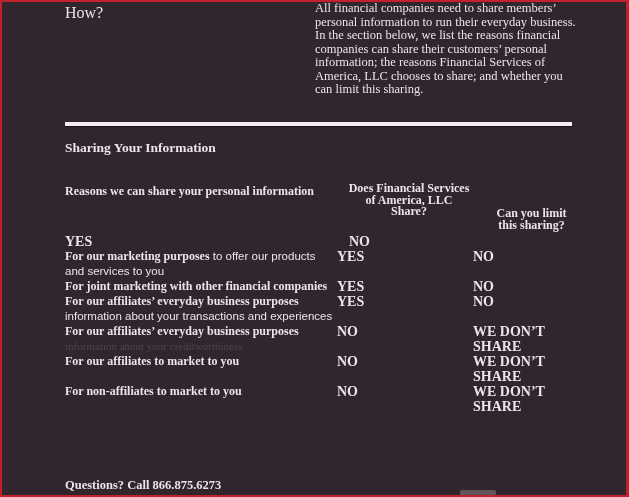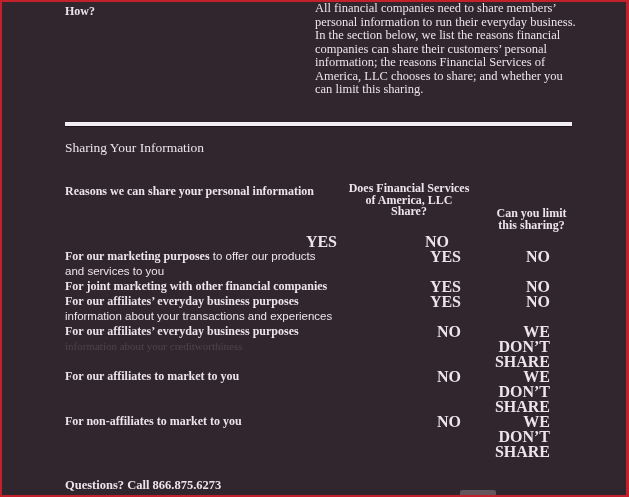--- a/index.html
+++ b/index.html
@@ -12,34 +12,34 @@
     border-left: 2px solid #c2202a;
     border-top: 2px solid #c2202a;
     border-right: 3px solid #c2202a;
     border-bottom: 2px solid #c2202a;
     font-family: "Liberation Serif", serif;
     color: #ece4e8;
   }
   .abs { position: absolute; }
   #how-label {
     left: 63px; top: 2px;
-    font-weight: bold; font-size: 12px;
+    font-weight: normal; font-size: 16px;
   }
   #intro-text {
     left: 313px; top: 0px; width: 262px;
     font-size: 12.5px; line-height: 13.5px;
   }
   #divider {
     left: 63px; top: 120px; width: 507px; height: 4px;
     background: #f2eef1;
     box-shadow: 0 1px 0 #1d1519;
   }
   #section-heading {
     left: 63px; top: 138px;
-    font-weight: normal; font-size: 13.5px;
+    font-weight: bold; font-size: 13.5px;
   }
   #share-table { left: 63px; top: 181px; width: 497px; }
   .trow, #table-header {
     display: grid;
     grid-template-columns: 272px 124px 101px;
     align-items: start;
   }
   #table-header { margin-bottom: 3px; gap: 10px; }
   .hdr-reasons {
     font-weight: bold; font-size: 12px; line-height: 13px;
@@ -51,22 +51,22 @@
   }
   .hdr-limit { padding: 0 8px; margin-top: 25px; }
   .c1 { font-size: 12px; line-height: 15px; }
   .c1 b { font-family: "Liberation Serif", serif; font-weight: bold; }
   .c1 .rest { font-family: "Liberation Sans", sans-serif; font-size: 11.5px; }
   .c1 .rest-faint {
     font-family: Liberation Serif, serif; font-size: 11px;
     color: #50434b;
   }
   .c2, .c3 {
-    font-weight: bold; font-size: 16px; line-height: 15px;
-    text-align: right;
+    font-weight: bold; font-size: 14px; line-height: 15px;
+    text-align: left;
   }
   .c3 { padding: 0 12px; }
   #footer-questions {
     left: 63px; top: 476px;
     font-weight: bold; font-size: 12.5px;
   }
   #partial-element {
     left: 458px; top: 488px; width: 36px; height: 7px;
     background: #63555c;
     border-radius: 2px 2px 0 0;

